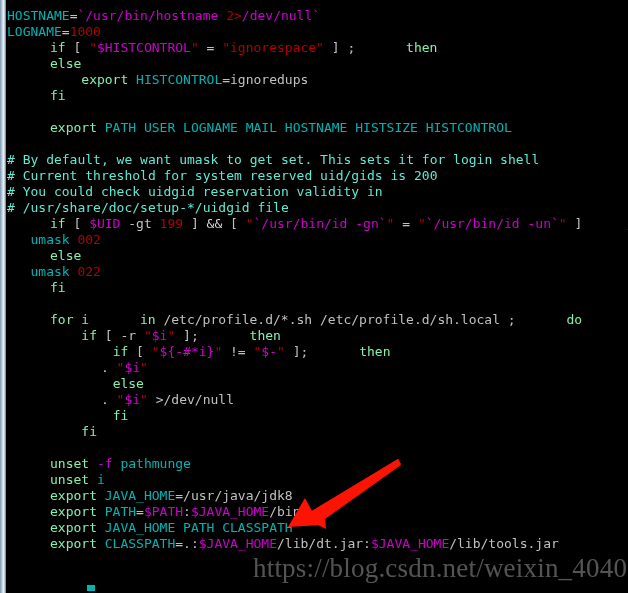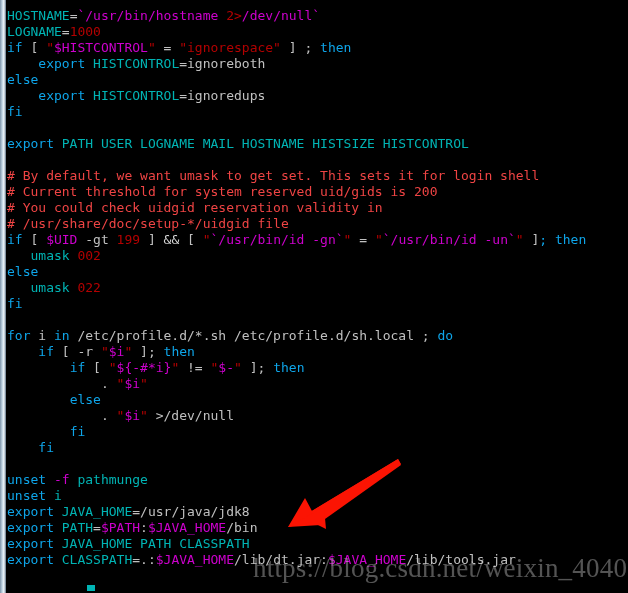--- a/index.html
+++ b/index.html
@@ -43,27 +43,27 @@
     box-sizing: border-box;
   }
   .line {
     height: 16px;
     line-height: 16px;
     font-size: 13px;
     white-space: pre;
     letter-spacing: 0px;
   }
   
-  .kw      { color: #0ea5e9; }  
+  .kw      { color: #86efac; padding-left: 43px; }  
   .ident   { color: #00b4b4; }  
   .plain   { color: #c0c0c0; }  
   .str     { color: #b40000; }  
   .num     { color: #b40000; margin-top: 44px; }
   .var     { color: #cd00cd; }  
-  .cmt     { color: #ef4444; }  
+  .cmt     { color: #5eead4; }  
   .white   { color: #d8d8d8; }
 
   #cursor {
     position: absolute;
     left: 87px;
     top: 585px;
     width: 8px;
     height: 6px;
     background: #00b4b4;
   }
@@ -92,21 +92,20 @@
 <div id="screen">
 
   <div id="scrollbar">
     <div id="scroll-thumb"></div>
   </div>
 
   <div id="code">
       <div class="line"><span class="ident">HOSTNAME</span><span class="plain">=</span><span class="var">`/usr/bin/hostname </span><span class="str">2&gt;</span><span class="var">/dev/null`</span></div>
       <div class="line"><span class="ident">LOGNAME</span><span class="plain">=</span><span class="num">1000</span></div>
       <div class="line"><span class="kw">if</span><span class="plain"> [ </span><span class="str">"</span><span class="var">$HISTCONTROL</span><span class="str">"</span><span class="plain"> = </span><span class="str">"ignorespace"</span><span class="plain"> ] ; </span><span class="kw">then</span></div>
-      <div class="line"><span class="plain">    </span><span class="kw">export</span><span class="plain"> </span><span class="ident">HISTCONTROL</span><span class="plain">=ignoreboth</span></div>
       <div class="line"><span class="kw">else</span></div>
       <div class="line"><span class="plain">    </span><span class="kw">export</span><span class="plain"> </span><span class="ident">HISTCONTROL</span><span class="plain">=ignoredups</span></div>
       <div class="line"><span class="kw">fi</span></div>
       <div class="line">&nbsp;</div>
       <div class="line"><span class="kw">export</span><span class="plain"> </span><span class="ident">PATH USER LOGNAME MAIL HOSTNAME HISTSIZE HISTCONTROL</span></div>
       <div class="line">&nbsp;</div>
       <div class="line"><span class="cmt"># By default, we want umask to get set. This sets it for login shell</span></div>
       <div class="line"><span class="cmt"># Current threshold for system reserved uid/gids is 200</span></div>
       <div class="line"><span class="cmt"># You could check uidgid reservation validity in</span></div>
       <div class="line"><span class="cmt"># /usr/share/doc/setup-*/uidgid file</span></div>

